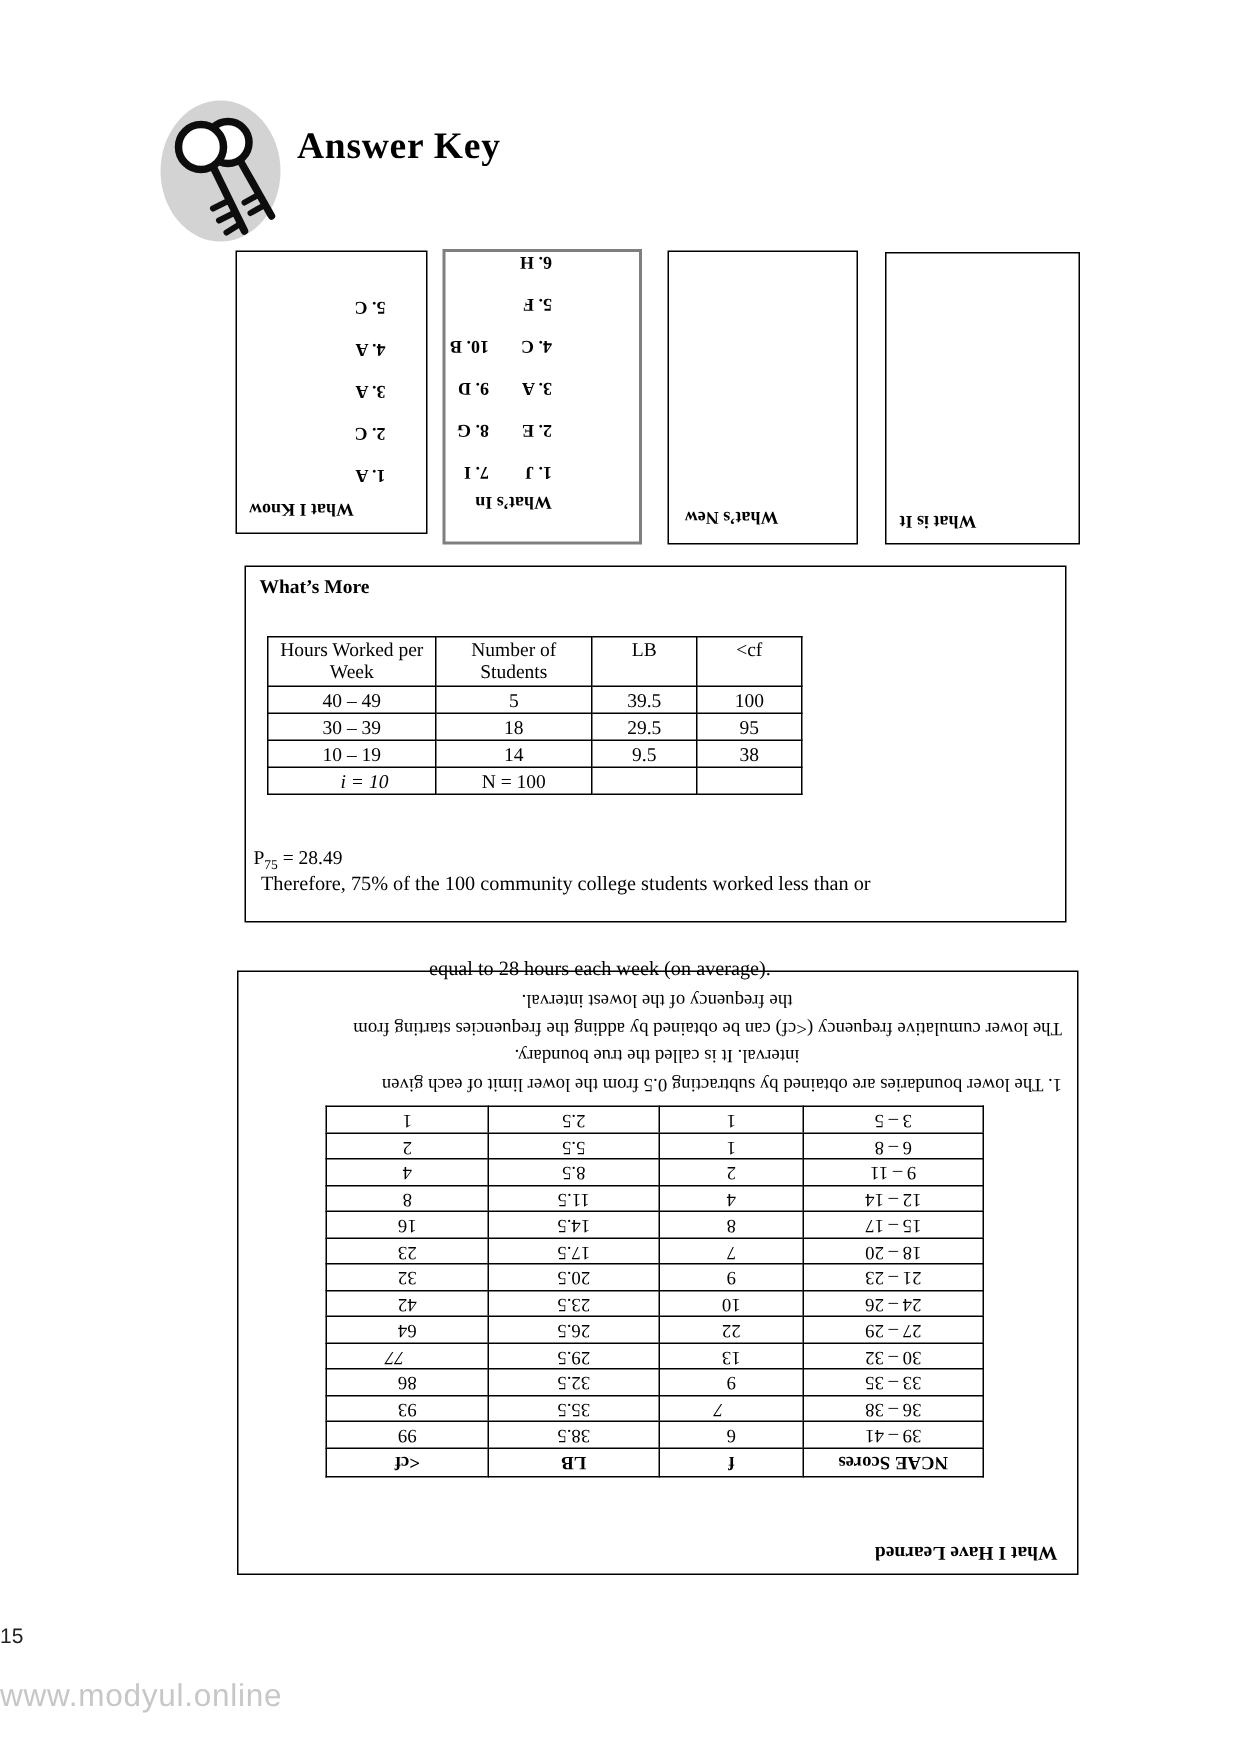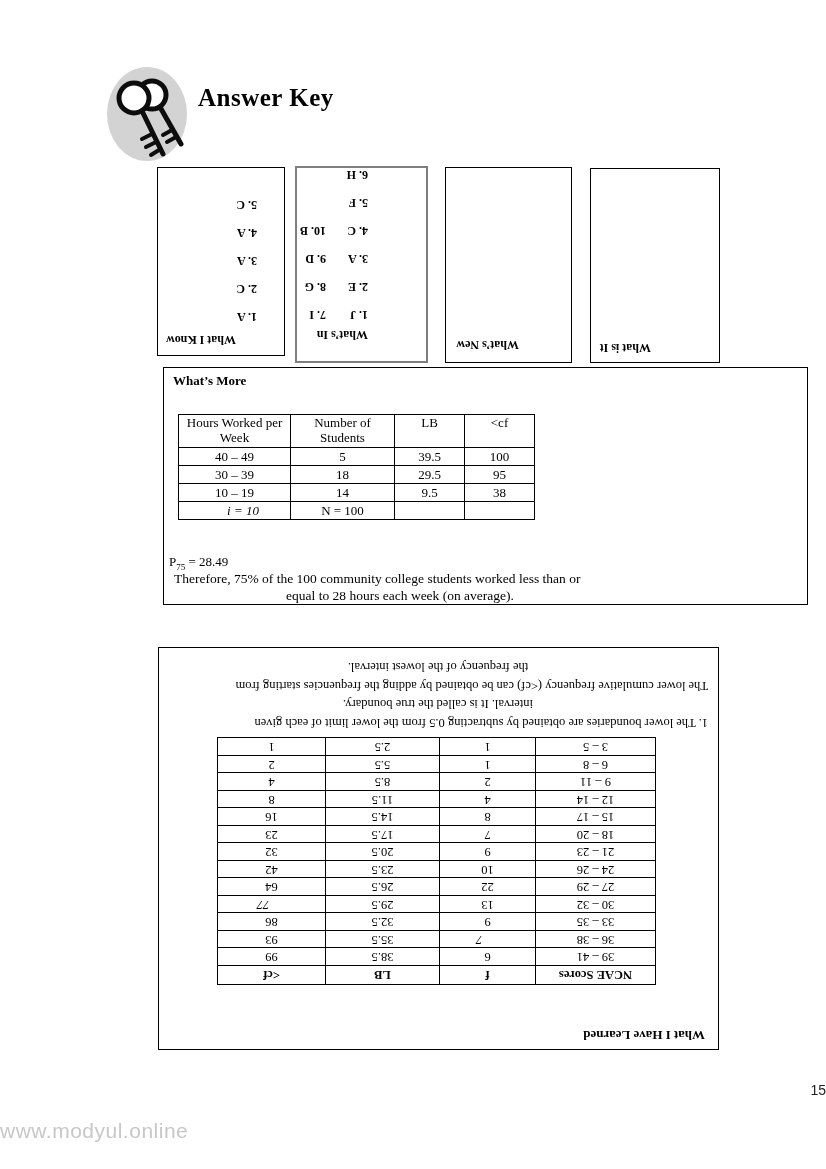--- a/index.html
+++ b/index.html
@@ -15,45 +15,45 @@
   .box{position:absolute;border:1.5px solid #000;background:#fff;box-sizing:border-box;}
   #box1{left:157px;top:167px;width:128px;height:189px;}
   #box2{left:295px;top:166px;width:133px;height:197px;border:2px solid #7f7f7f;}
   #box3{left:445px;top:167px;width:127px;height:196px;}
   #box4{left:590px;top:168px;width:130px;height:195px;}
   .rot{position:absolute;inset:0;transform:rotate(180deg);}
   .box-title{position:absolute;font-weight:bold;font-size:12px;white-space:nowrap;}
   .ans-list{list-style:none;margin:0;padding:0;position:absolute;font-weight:bold;
             font-size:12px;line-height:28px;white-space:nowrap;}
   
-  #whats-more{left:163px;top:367px;width:645px;height:238px;position:absolute;
+  #whats-more{left:163px;top:377px;width:548px;height:238px;position:absolute;
               border:1.5px solid #000;box-sizing:border-box;}
   .wm-title{position:absolute;left:9px;top:5px;font-weight:bold;font-size:13px;}
   table{border-collapse:collapse;table-layout:fixed;}
   td,th{border:1px solid #000;text-align:center;padding:0 2px;overflow:hidden;}
   .wm-table{position:absolute;left:14px;top:46px;font-size:13px;}
   .wm-table th{height:32px;vertical-align:top;line-height:15px;font-weight:normal;}
   .wm-table td{height:17px;line-height:16px;}
   .p75{position:absolute;left:5px;top:186px;font-size:13px;}
   .p75 sub{font-size:9px;}
   .conclusion{position:absolute;left:10px;top:202px;width:452px;font-size:13.5px;line-height:17px;}
-  .conclusion .c2{text-align:center;}
+  .conclusion .c2{text-align:center;margin-top:40px;}
   
   #wihl{left:158px;top:647px;width:561px;height:403px;position:absolute;
         border:1.5px solid #000;box-sizing:border-box;}
   .wihl-title{position:absolute;left:13px;top:6px;font-weight:bold;font-size:13px;white-space:nowrap;}
   .wihl-table{position:absolute;left:62px;top:64px;font-size:12.5px;}
   .wihl-table th{height:18px;font-weight:bold;line-height:17px;}
   .wihl-table td{height:16.5px;line-height:15px;}
   .notes{position:absolute;left:10px;top:317px;width:540px;font-size:12.5px;line-height:18.5px;}
   .notes div{white-space:nowrap;}
   .notes .center{text-align:center;}
   .it{font-style:italic;padding-left:19px;}
   
-  .pageno{position:absolute;left:0;top:1082px;width:100%;text-align:right;
+  .pageno{position:absolute;left:0;top:1082px;width:100%;text-align:left;
           font-family:"Liberation Sans",sans-serif;font-size:14px;color:#222;}
   .watermark{position:absolute;left:0;top:1119px;width:100%;text-align:left;
              font-family:"Liberation Sans",sans-serif;font-size:21px;color:#c7c7c7;letter-spacing:.5px;}
 </style>
 </head>
 <body>
 
 <div class="key-badge">
   <svg width="86" height="100" viewBox="0 0 86 100">
     <ellipse cx="43" cy="50" rx="40" ry="47" fill="#d3d3d3"></ellipse>

